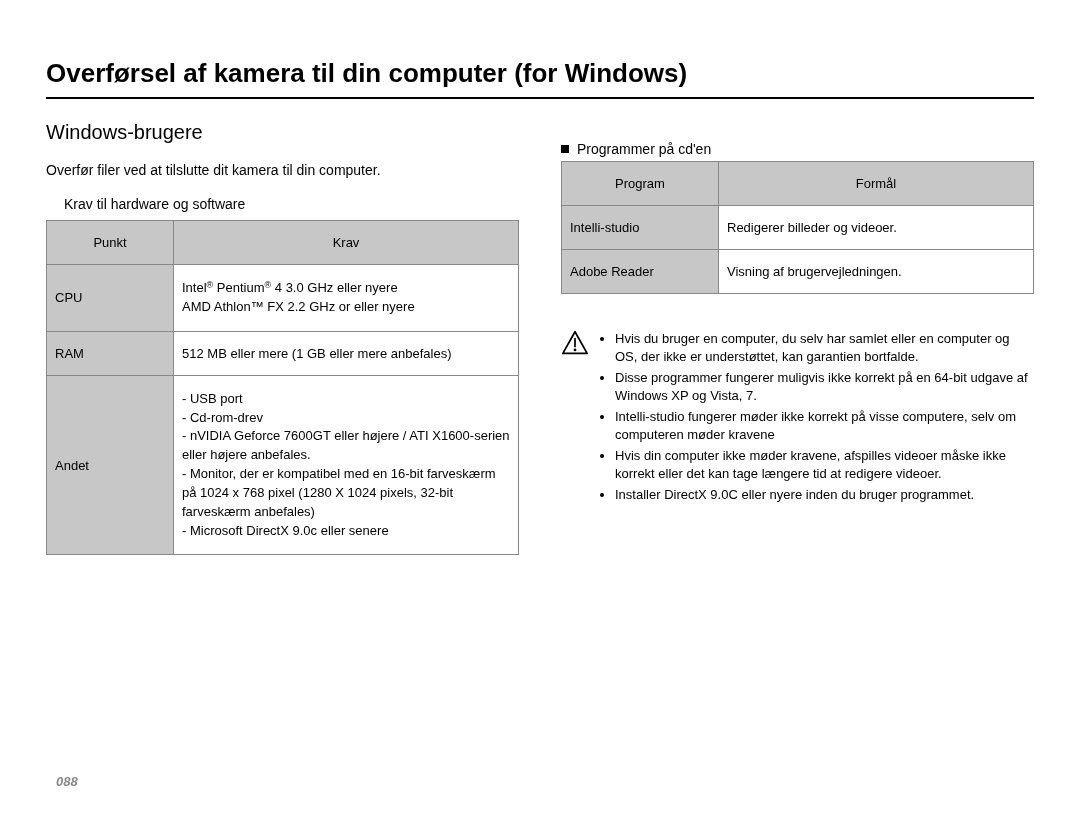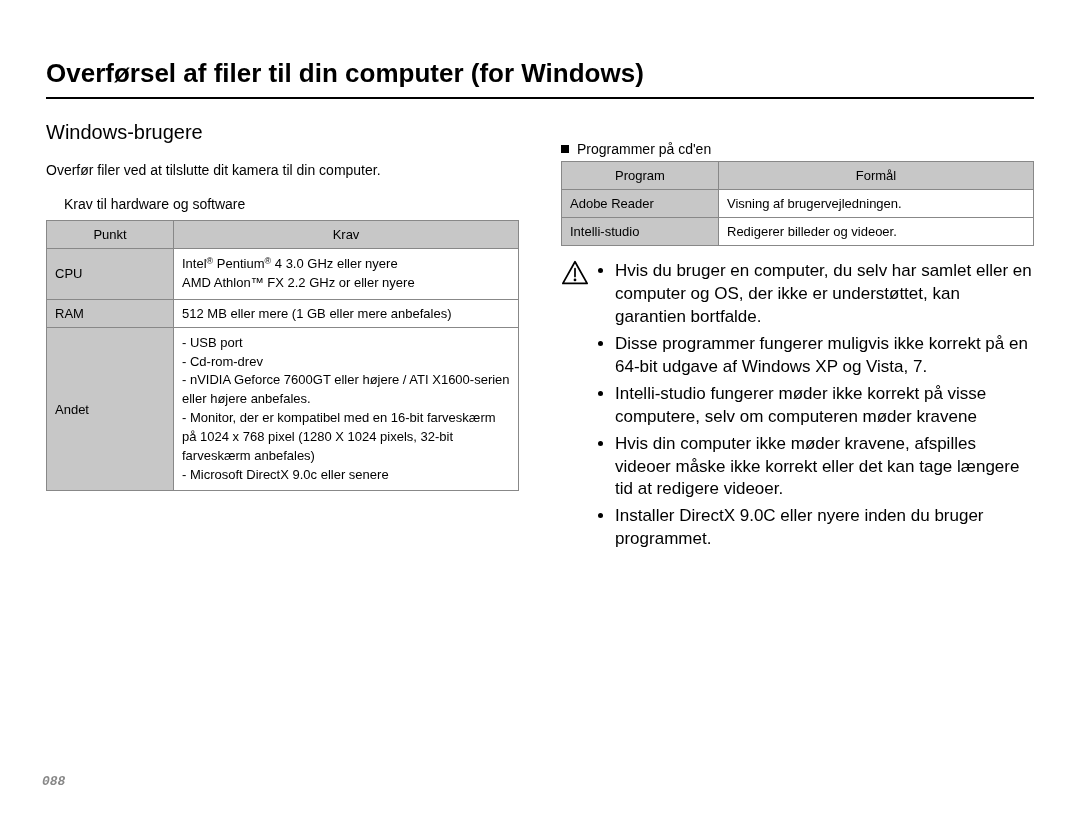--- a/index.html
+++ b/index.html
@@ -51,73 +51,72 @@
     font-size:14px;
     margin:0 0 8px 18px;
   }
   table.spec{
     width:100%;
     border-collapse:collapse;
     font-size:13px;
   }
   table.spec th, table.spec td{
     border:1px solid #888;
-    padding:6px 8px;
+    padding:14px 8px;
     text-align:left;
     vertical-align:top;
   }
   table.spec th{
     background:#c7c7c7;
     font-weight:normal;
     text-align:center;
   }
   table.spec td.label{
     background:#c7c7c7;
     width:110px;
     vertical-align:middle;
   }
   .multiline{line-height:1.45;margin-left:12px;}
   sup.reg{font-size:9px;vertical-align:top;}
   .notice{
     display:flex;
     gap:10px;
-    margin-top:14px;
-    font-size:17px;
+    margin-top:36px;
+    font-size:13px;
   }
   .warn-icon{
     flex:0 0 28px;
     height:26px;
   }
   .warn-icon svg{width:28px;height:26px;}
   .notice ul{
     margin:0;
     padding-left:16px;
   }
   .notice li{
     list-style:disc;
     margin-bottom:4px;
     line-height:1.35;
   }
   .pagenum{
     position:absolute;
-    left:42px;
+    left:56px;
     bottom:26px;
     font-size:13px;
     font-weight:bold;
     font-style:italic;
     color:#888;
-    font-family:Liberation Mono, monospace;
   }
 </style>
 </head>
 <body>
 
 <div class="page">
 
-  <div class="title">Overførsel af filer til din computer (for Windows)</div>
+  <div class="title">Overførsel af kamera til din computer (for Windows)</div>
 
   <div class="columns">
 
     <div class="col">
       <h2 class="subtitle">Windows-brugere</h2>
       <p class="paragraph">Overfør filer ved at tilslutte dit kamera til din computer.</p>
 
       <p class="sect-sub">Krav til hardware og software</p>
 
       <table class="spec">
@@ -145,26 +144,26 @@
     <div class="col">
       <p class="sect-head" style="margin-top:20px">Programmer på cd'en</p>
 
       <table class="spec">
         <tbody>
             <tr>
           <th style="width:140px">Program</th>
           <th>Formål</th>
         </tr>
         <tr>
+          <td class="label">Intelli-studio</td>
+          <td>Redigerer billeder og videoer.</td>
+        </tr>
+        <tr>
           <td class="label">Adobe Reader</td>
           <td>Visning af brugervejledningen.</td>
-        </tr>
-        <tr>
-          <td class="label">Intelli-studio</td>
-          <td>Redigerer billeder og videoer.</td>
         </tr>
       </tbody>
         </table>
 
       <div class="notice">
         <div class="warn-icon">
           <svg viewBox="0 0 32 30">
             <polygon points="16,2 30,27 2,27" fill="none" stroke="#000" stroke-width="2" stroke-linejoin="round"></polygon>
             <line x1="16" y1="10" x2="16" y2="19" stroke="#000" stroke-width="2" stroke-linecap="round"></line>
             <circle cx="16" cy="23" r="1.6" fill="#000"></circle>

